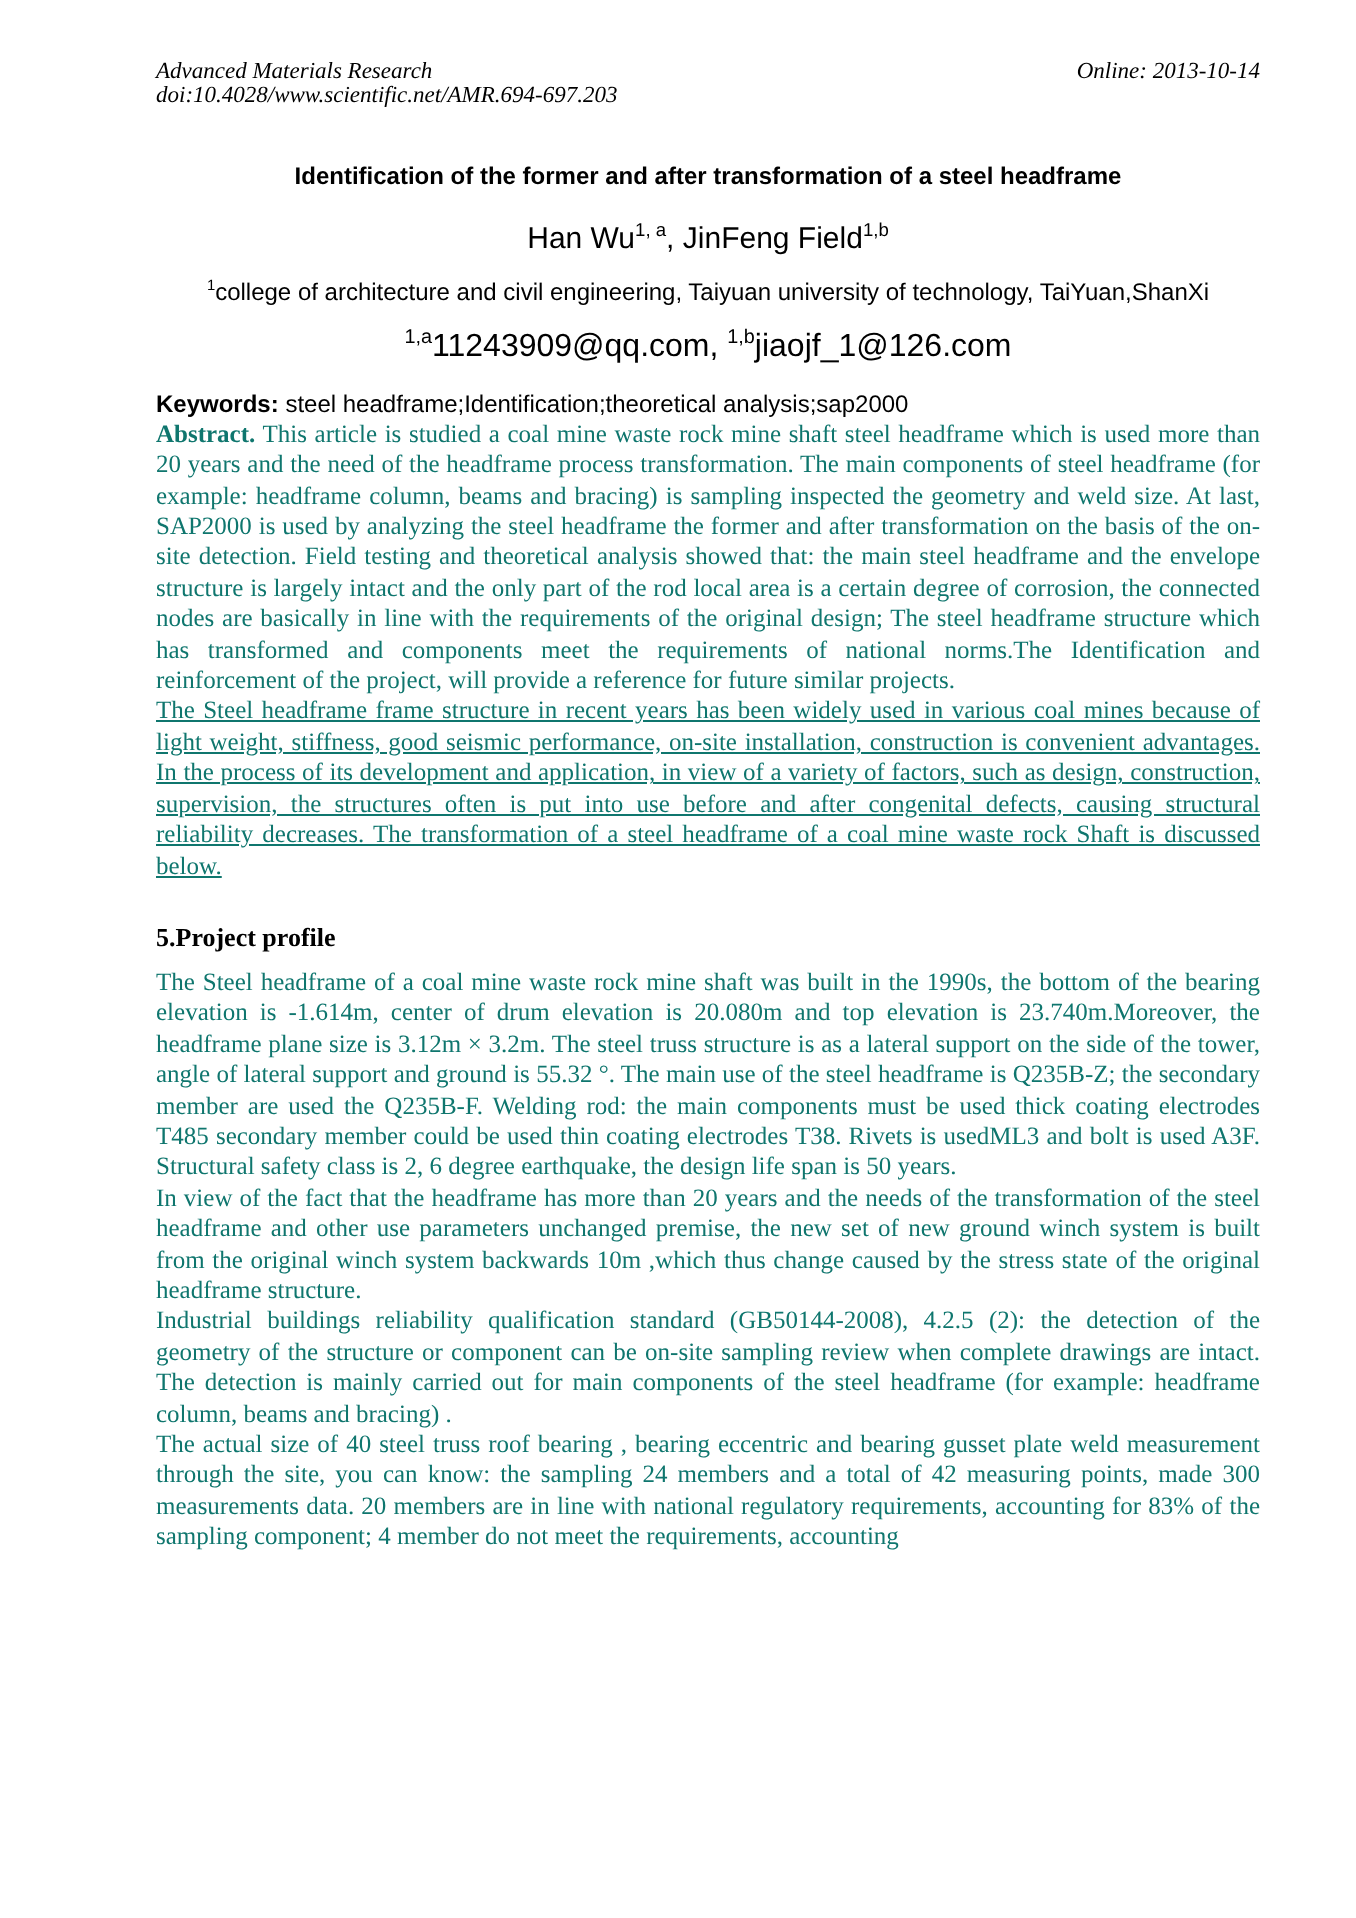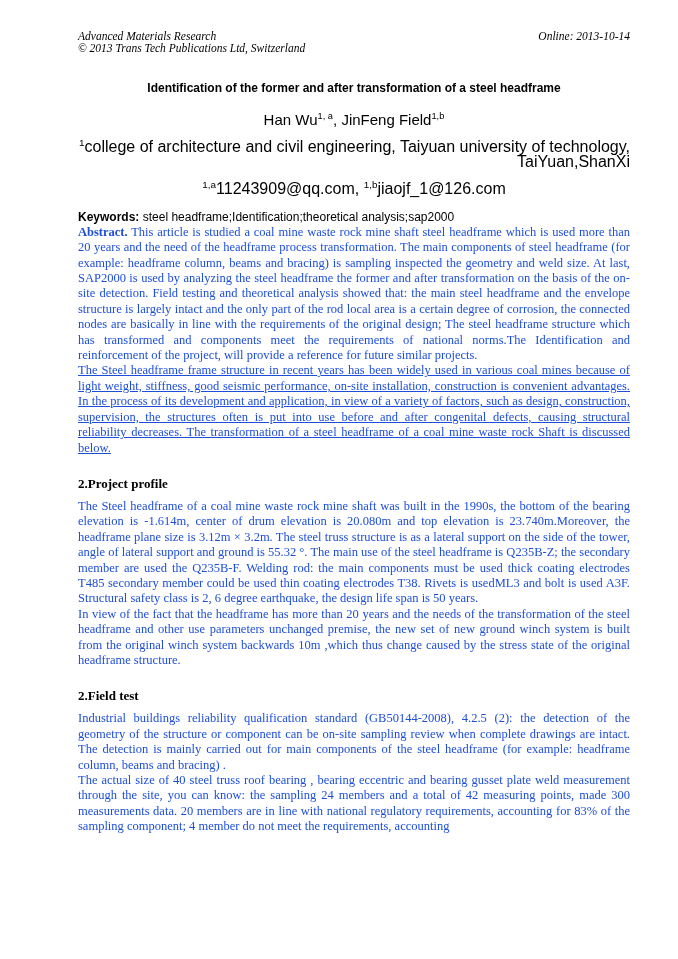--- a/index.html
+++ b/index.html
@@ -45,23 +45,23 @@
     font-family: "Liberation Sans", "DejaVu Sans", sans-serif;
     font-size: 15px;
     line-height: 19px;
   }
   .authors sup, .affiliation sup, .emails sup {
     font-size: 0.62em;
     line-height: 0;
   }
   .affiliation {
     margin-top: 10px;
-    text-align: right;
+    text-align: center;
     font-family: "Liberation Sans", "DejaVu Sans", sans-serif;
-    font-size: 16px;
+    font-size: 12px;
     line-height: 15px;
   }
   .emails {
     margin-top: 12px;
     text-align: center;
     font-family: "Liberation Sans", "DejaVu Sans", sans-serif;
     font-size: 16px;
     line-height: 15px;
   }
   .keywords {
@@ -70,65 +70,64 @@
     font-family: "Liberation Sans", "DejaVu Sans", sans-serif;
     font-size: 12px;
     line-height: 15px;
   }
   .bold { font-weight: bold; }
   p.body-par {
     margin: 0;
     font-size: 12.5px;
     line-height: 15.4px;
     text-align: justify;
-    color: #1d4ed8;
+    color: #0f766e;
   }
   .abstract { margin-top: 33px; }
   .intro { margin-top: 6px; text-decoration: underline; }
   h2.section-heading {
     margin: 20px 0 8px 0;
     font-family: "Liberation Serif", "DejaVu Serif", serif;
     font-weight: bold;
     font-size: 13px;
     line-height: 15px;
     color: #000000;
   }
 </style>
 </head>
 <body>
 
 <div class="page">
 
   <header class="pub-header">
     <div class="pub-left">
       <div>Advanced Materials Research</div>
-      <div>© 2013 Trans Tech Publications Ltd, Switzerland</div>
+      <div>doi:10.4028/www.scientific.net/AMR.694-697.203</div>
     </div>
     <div class="pub-right">Online: 2013-10-14</div>
   </header>
 
   <h1 class="title">Identification of the former and after transformation of a steel headframe</h1>
 
   <div class="authors"><span>Han Wu</span><sup>1, a</sup><span>, </span><span>JinFeng Field</span><sup>1,b</sup></div>
 
   <div class="affiliation"><sup>1</sup><span>college of architecture and civil engineering, Taiyuan university of technology, TaiYuan,ShanXi</span></div>
 
   <div class="emails"><sup>1,a</sup><span>11243909@qq.com</span><span>, </span><sup>1,b</sup><span>jiaojf_1@126.com</span></div>
 
   <div class="keywords"><span class="bold">Keywords:</span><span> steel headframe;Identification;theoretical analysis;sap2000</span></div>
 
   <p class="body-par abstract"><span class="bold">Abstract.</span><span> This article is studied a coal mine waste rock mine shaft steel headframe which is used more than 20 years and the need of the headframe process transformation. The main components of steel headframe (for example: headframe column, beams and bracing) is sampling inspected the geometry and weld size. At last, SAP2000 is used by analyzing the steel headframe the former and after transformation on the basis of the on-site detection. Field testing and theoretical analysis showed that: the main steel headframe and the envelope structure is largely intact and the only part of the rod local area is a certain degree of corrosion, the connected nodes are basically in line with the requirements of the original design; The steel headframe structure which has transformed and components meet the requirements of national norms.The Identification and reinforcement of the project, will provide a reference for future similar projects.</span></p>
 
   <p class="body-par intro">The Steel headframe frame structure in recent years has been widely used in various coal mines because of light weight, stiffness, good seismic performance, on-site installation, construction is convenient advantages. In the process of its development and application, in view of a variety of factors, such as design, construction, supervision, the structures often is put into use before and after congenital defects, causing structural reliability decreases. The transformation of a steel headframe of a coal mine waste rock Shaft is discussed below.</p>
 
   <section>
-    <h2 class="section-heading">2.Project profile</h2>
+    <h2 class="section-heading">5.Project profile</h2>
     <p class="body-par">The Steel headframe of a coal mine waste rock mine shaft was built in the 1990s, the bottom of the bearing elevation is -1.614m, center of drum elevation is 20.080m and top elevation is 23.740m.Moreover, the headframe plane size is 3.12m × 3.2m. The steel truss structure is as a lateral support on the side of the tower, angle of lateral support and ground is 55.32 °. The main use of the steel headframe is Q235B-Z; the secondary member are used the Q235B-F. Welding rod: the main components must be used thick coating electrodes T485 secondary member could be used thin coating electrodes T38. Rivets is usedML3 and bolt is used A3F. Structural safety class is 2, 6 degree earthquake, the design life span is 50 years.</p>
     <p class="body-par">In view of the fact that the headframe has more than 20 years and the needs of the transformation of the steel headframe and other use parameters unchanged premise,  the new set of new ground winch system is built from the original winch system backwards 10m ,which thus change caused by the stress state of the original headframe structure.</p>
   </section>
 
   <section>
-    <h2 class="section-heading">2.Field test</h2>
     <p class="body-par">Industrial buildings reliability qualification standard (GB50144-2008), 4.2.5 (2): the detection of the geometry of the structure or component can be on-site sampling review when complete drawings are intact. The detection is mainly carried out for main components of the steel headframe (for example: headframe column, beams and bracing) .</p>
     <p class="body-par">The actual size of 40 steel truss roof bearing , bearing eccentric and bearing gusset plate weld measurement through the site, you can know: the sampling 24 members and a total of 42 measuring points, made 300 measurements data. 20 members are in line with national regulatory requirements, accounting for 83% of the sampling component; 4 member do not meet the requirements, accounting</p>
   </section>
 
 </div>
 
 </body></html>

